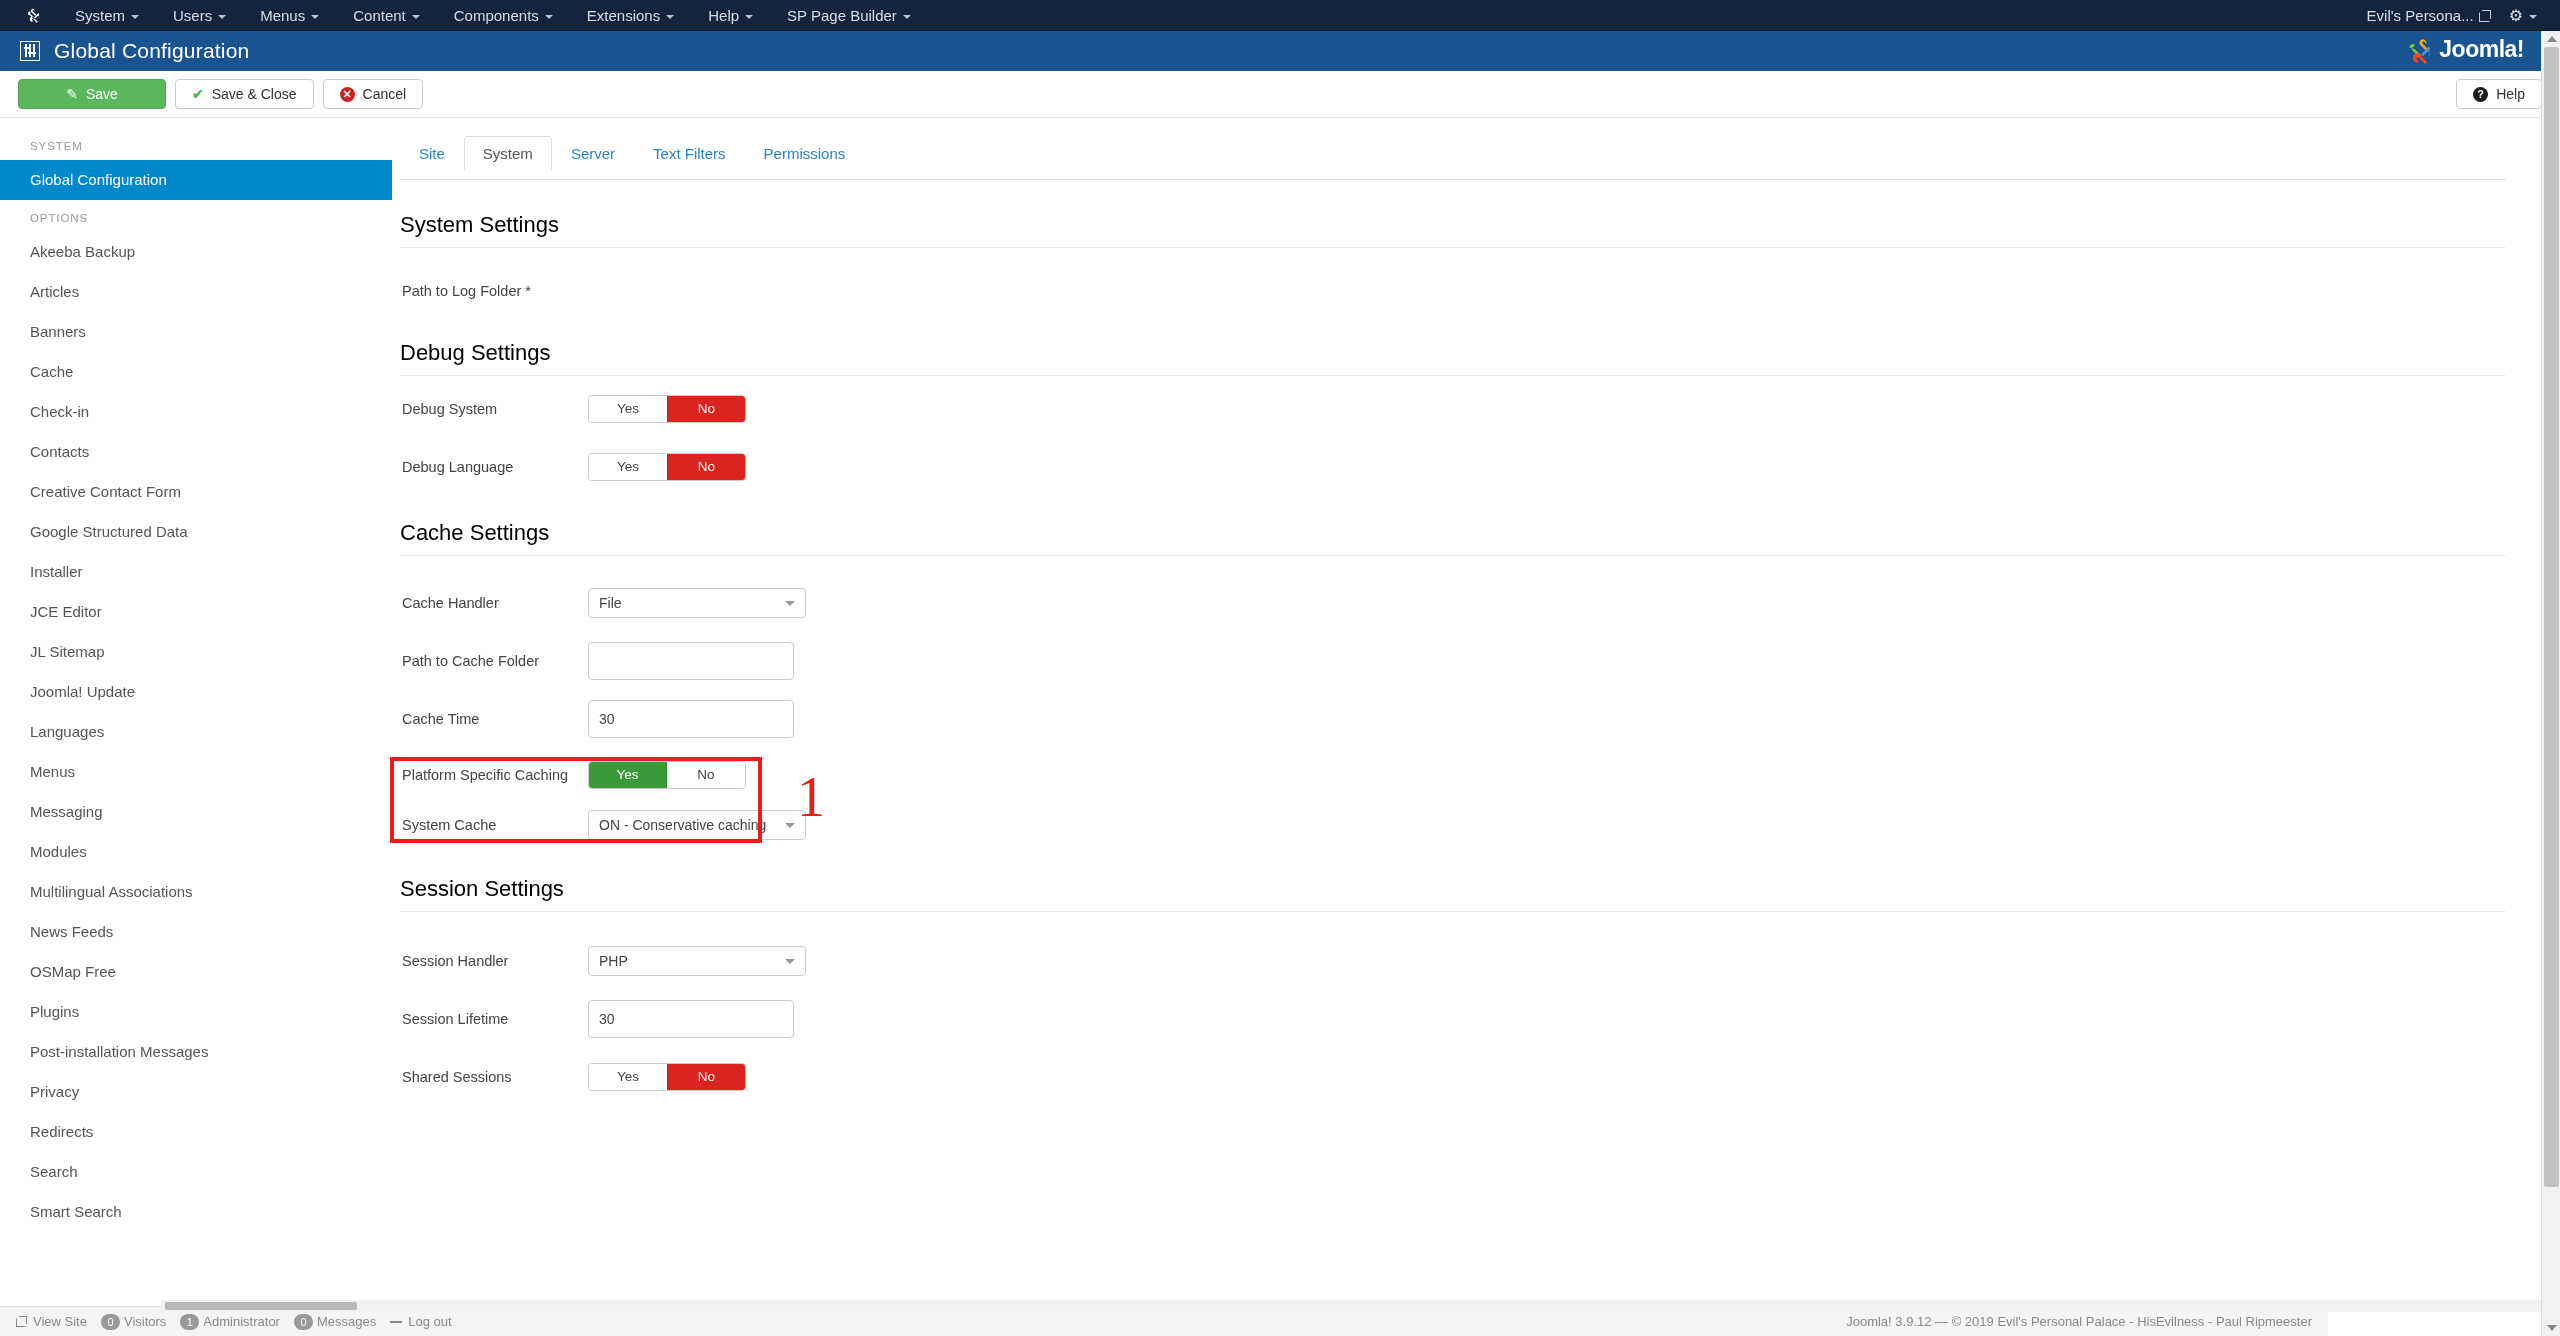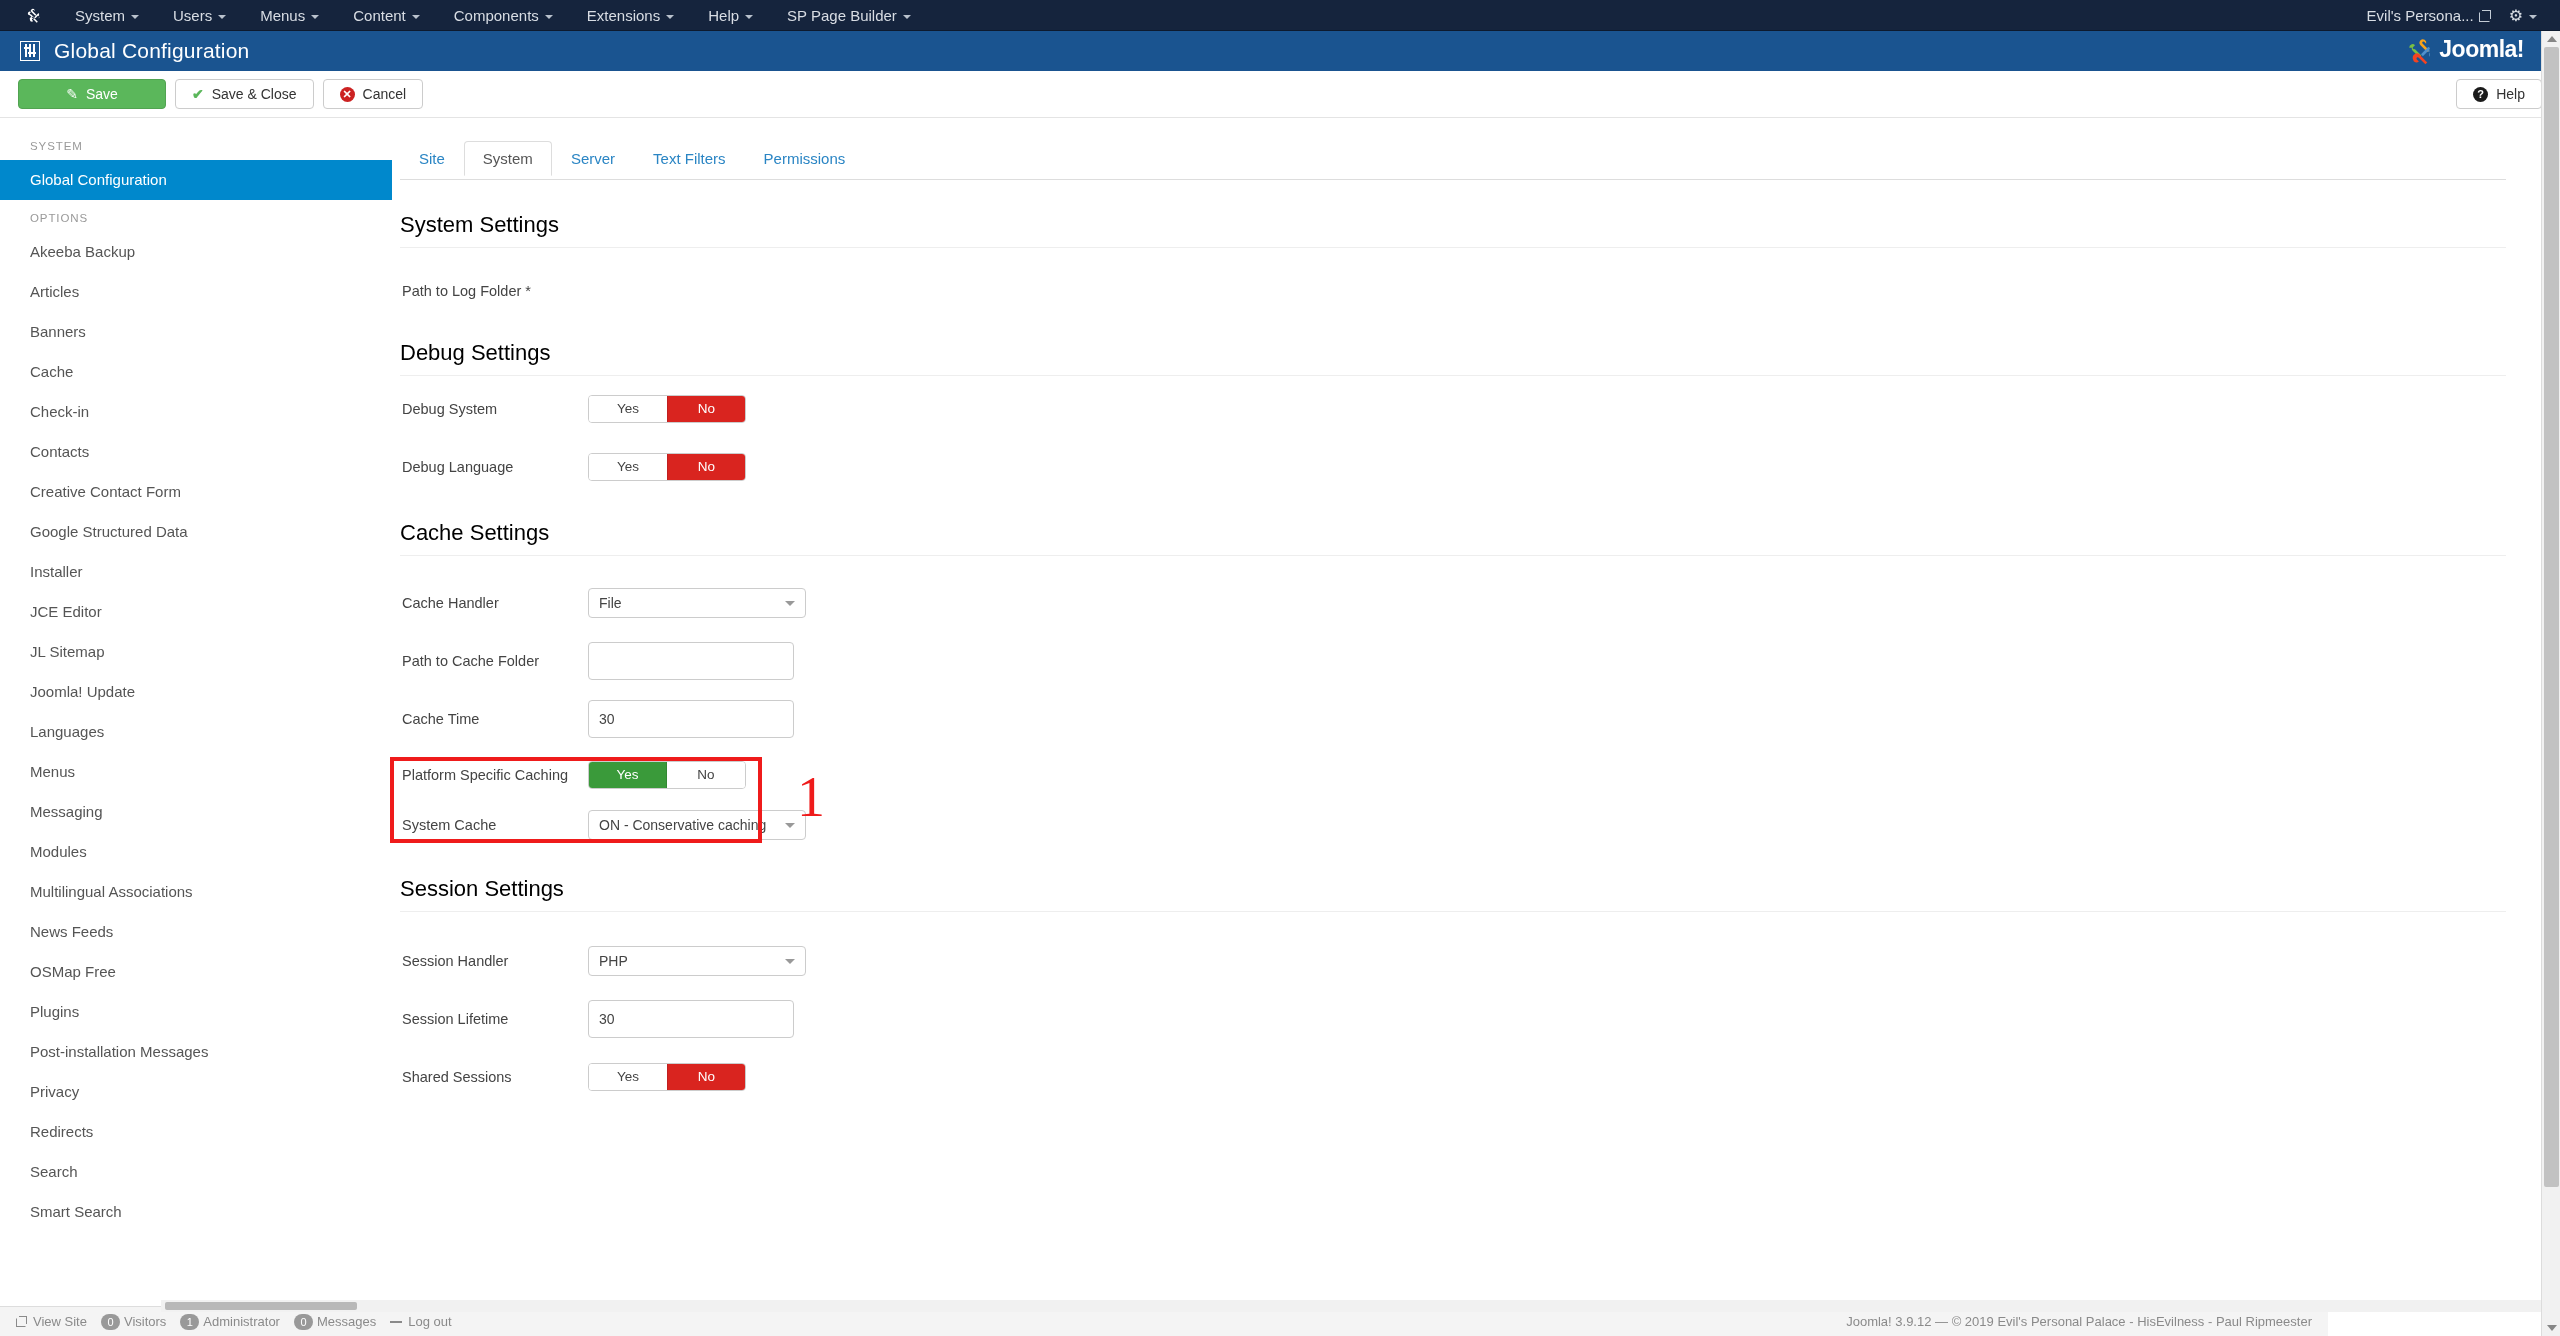--- a/index.html
+++ b/index.html
@@ -133,21 +133,21 @@
   }
   .side-item.active { background: #0088cc; color: #fff; }
 
   
   #content {
     position: absolute; top: 118px; left: 392px;
     width: 2148px; height: 1188px;
     background: #fff; overflow: hidden;
   }
   #tabs {
-    display: flex; align-items: center;
+    display: flex; align-items: flex-start;
     height: 44px; margin: 18px 0 0 8px;
     border-bottom: 1px solid #ddd; width: 2106px;
   }
   .tab {
     font-size: 15px; color: #2a85c4; padding: 0 18px;
     line-height: 34px; height: 35px; cursor: pointer;
     border: 1px solid transparent; border-radius: 4px 4px 0 0;
     margin-bottom: -1px;
   }
   .tab.active {

